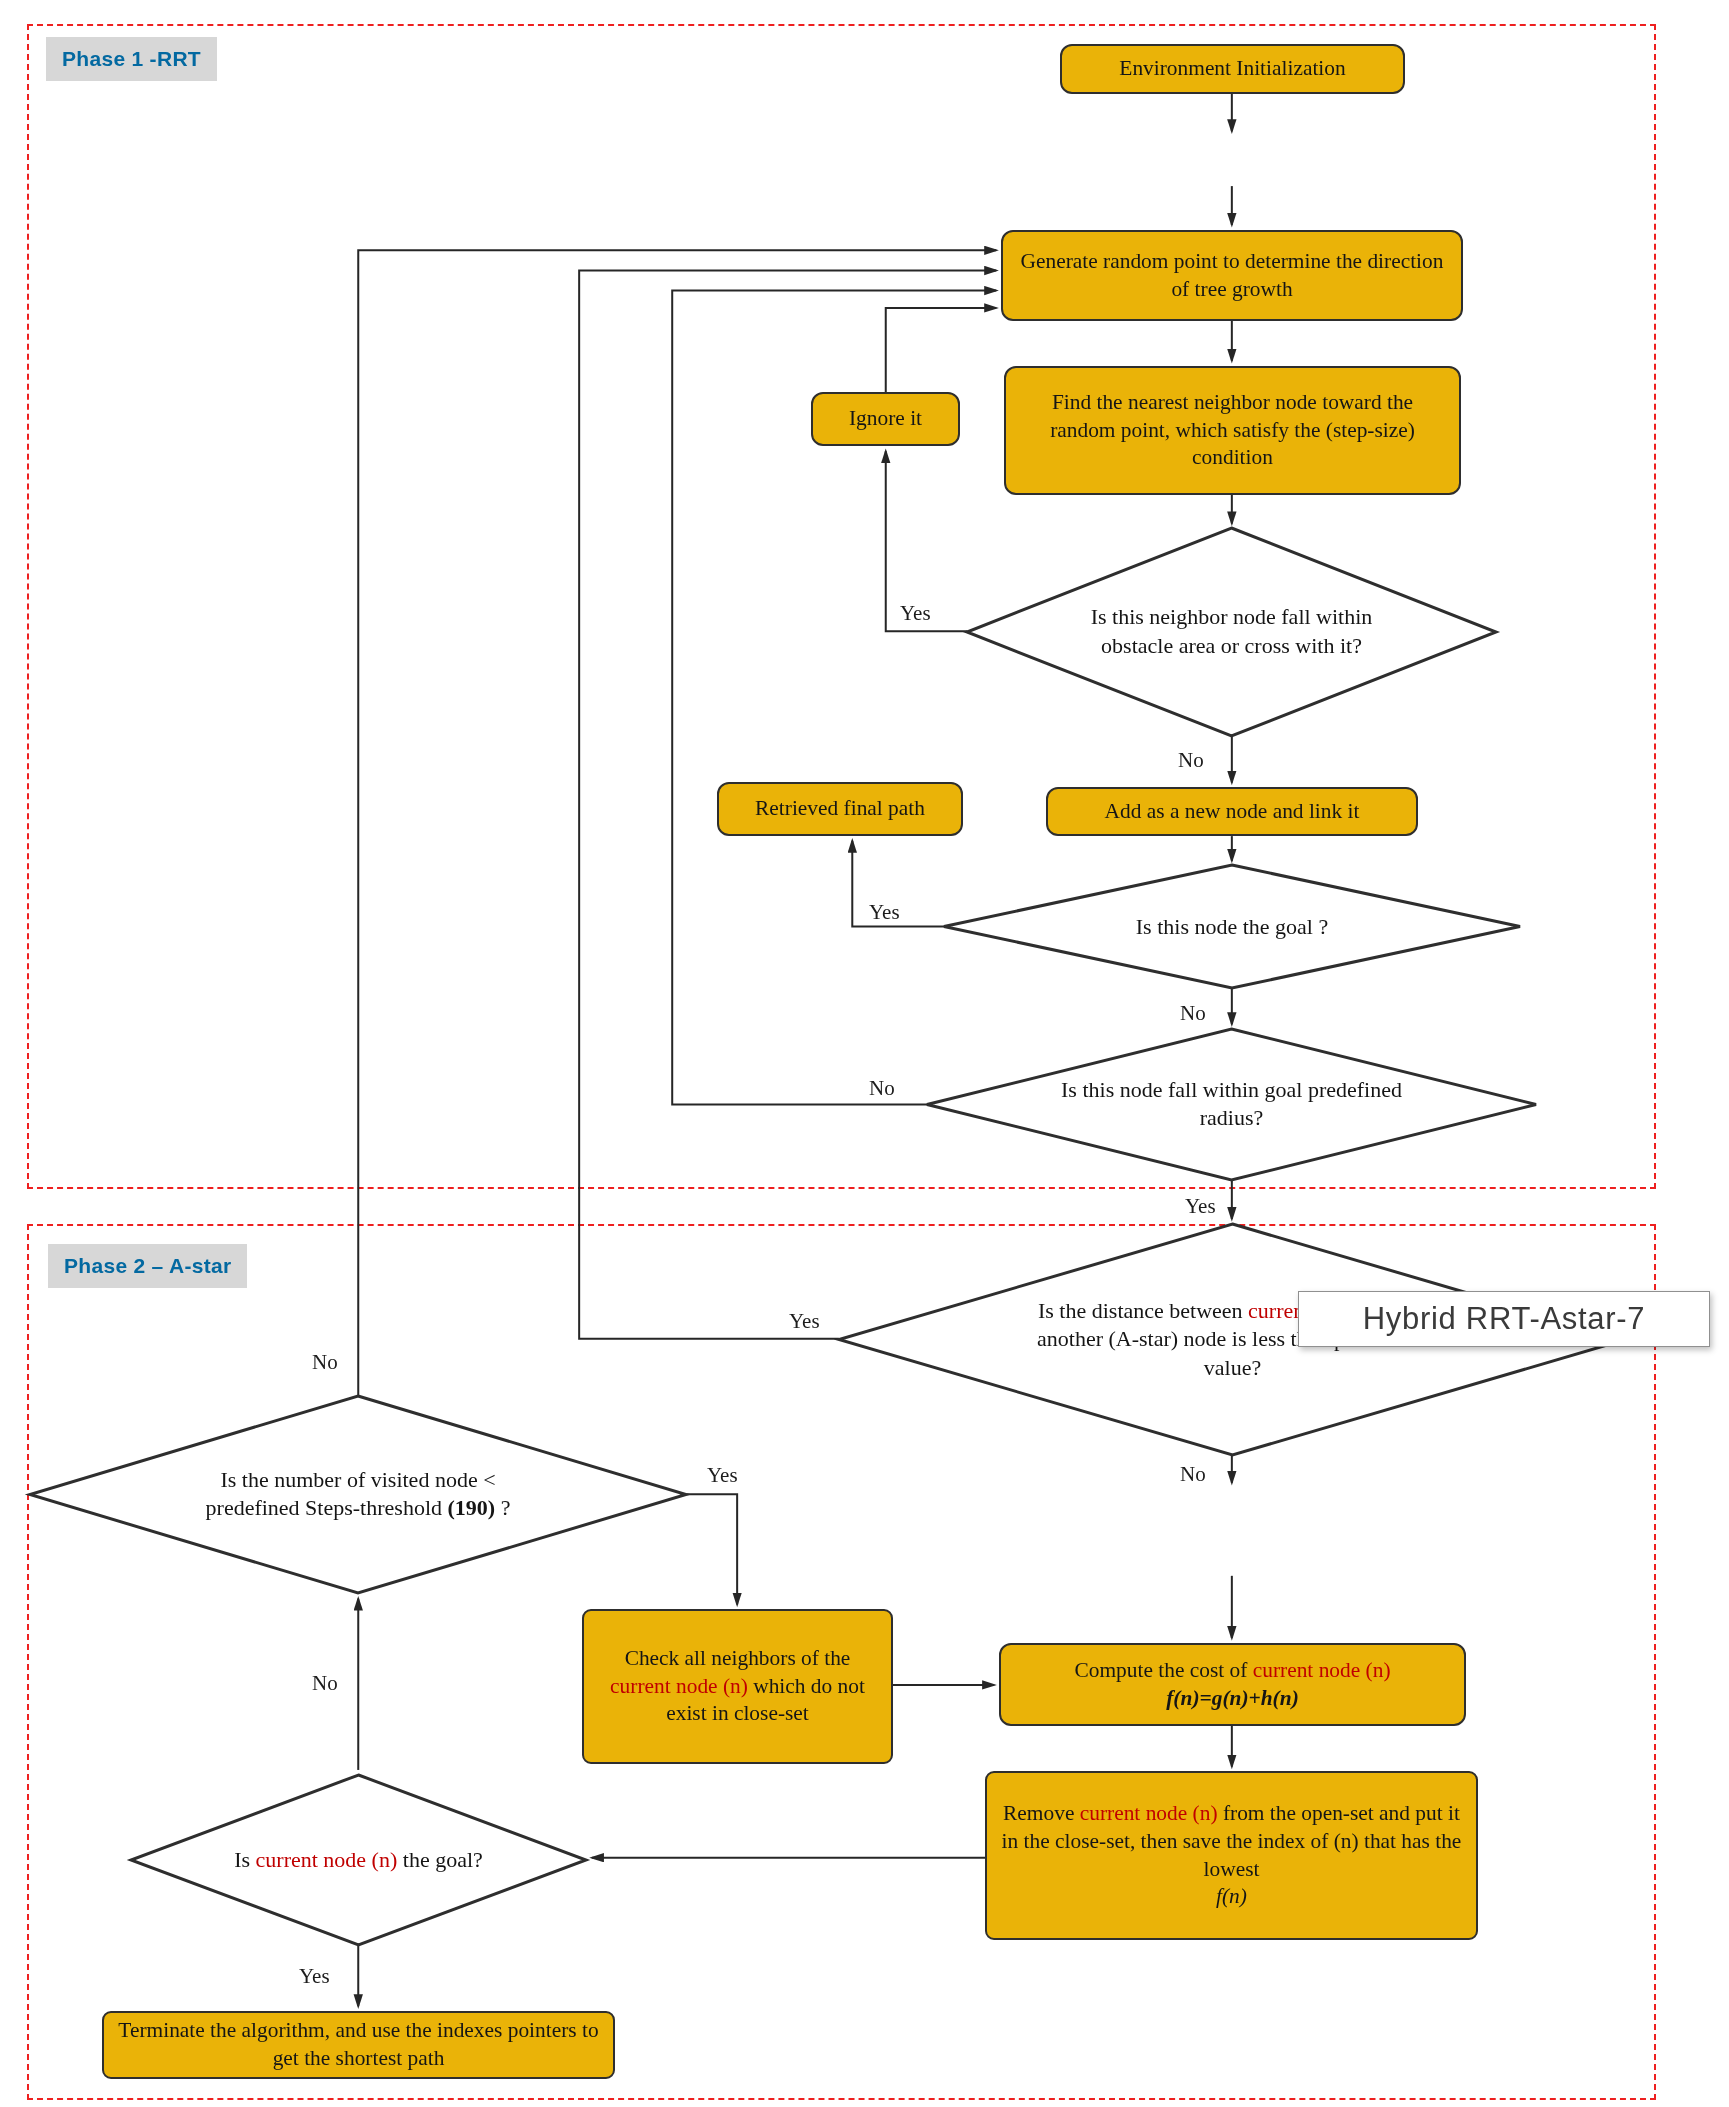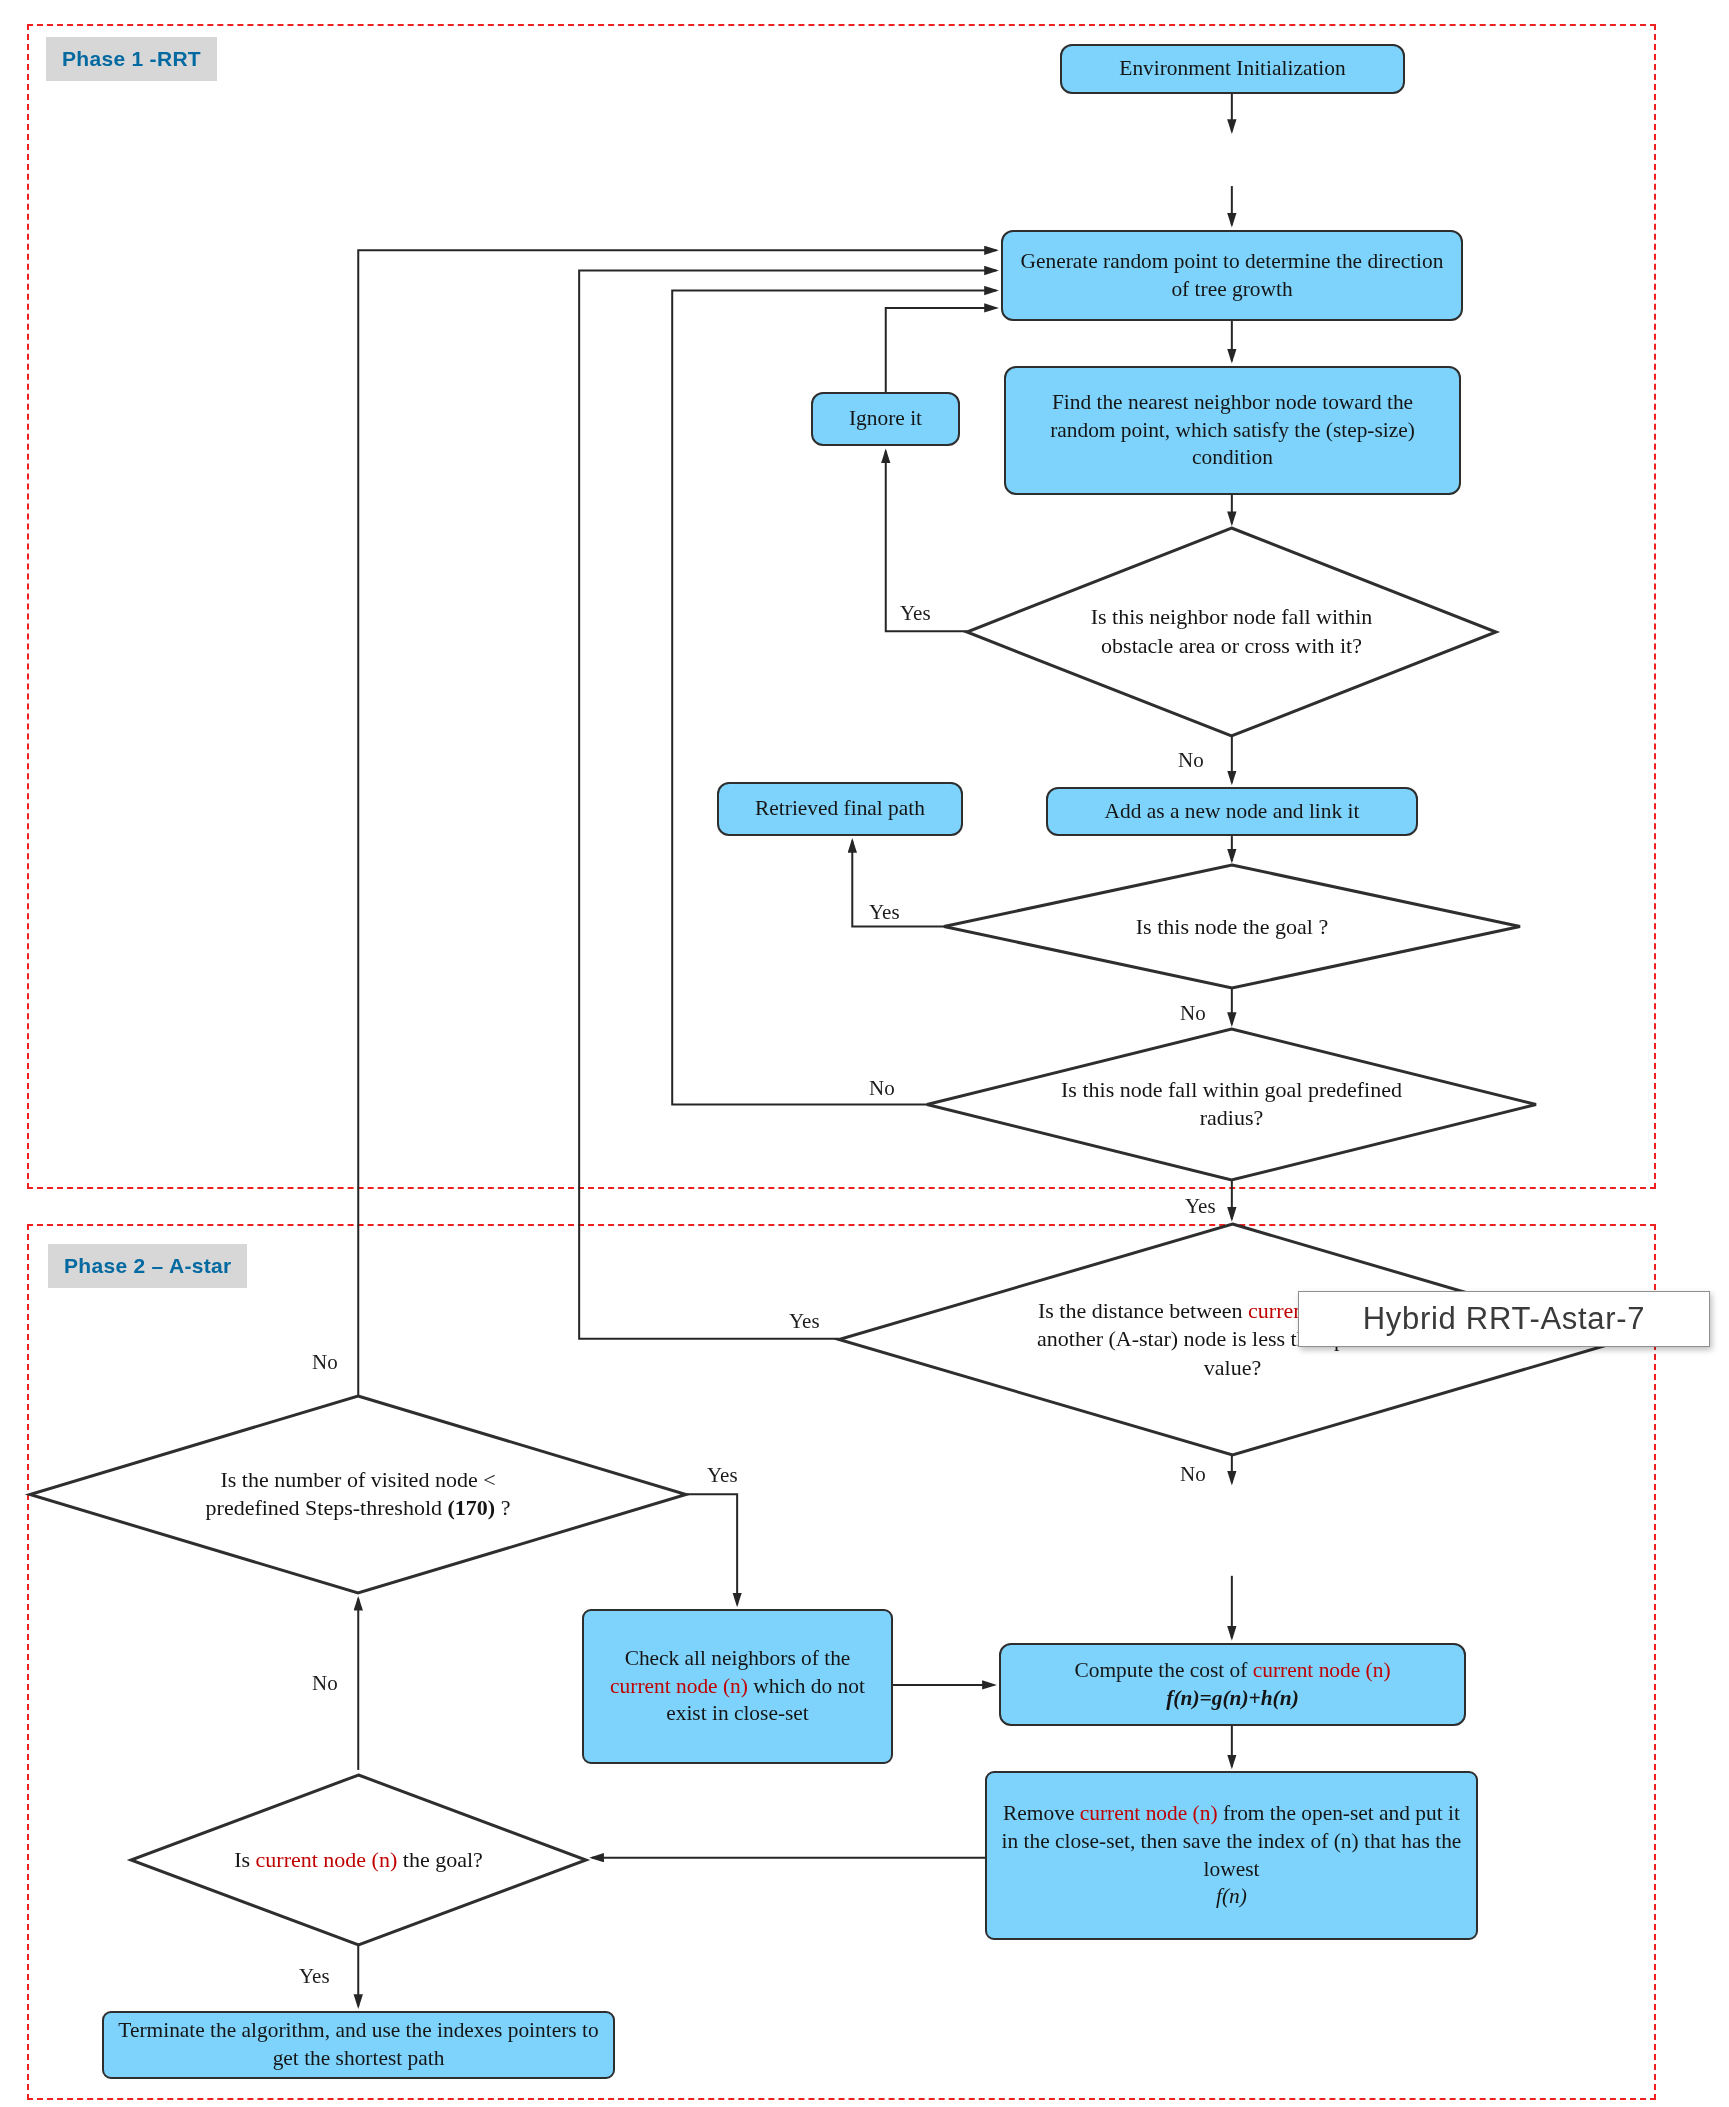--- a/index.html
+++ b/index.html
@@ -23,21 +23,21 @@
     letter-spacing: 0.3px;
   }
 
   .edges { position: absolute; left: 0; top: 0; }
   .edge { stroke: #262626; stroke-width: 3; fill: none; }
 
   .node {
     position: absolute;
     display: flex; align-items: center; justify-content: center;
     text-align: center;
-    background: #7dd3fc;
+    background: #eab308;
     border: 2px solid #2e2e2e;
     border-radius: 12px;
     padding: 5.4px 12px;
     font-size: 21.4px; line-height: 1.3; color: #151515;
   }
   .node.big-round { border-radius: 9px; }
   .node .txt, .diamond .txt { white-space: pre-wrap; }
 
   .diamond { position: absolute; }
   .diamond > svg.shape { position: absolute; left: 0; top: 0; width: 100%; height: 100%; overflow: visible; }
@@ -177,21 +177,21 @@
     <svg class="shape" viewBox="0 0 100 100" preserveAspectRatio="none">
       <polygon points="50,0 100,50 50,100 0,50"></polygon>
     </svg>
     <div class="txt" style="width:442px;"><span>Is the distance between </span><span class="seg-red">current node (n)</span><span> and another (A-star) node is less than predefined value?</span></div>
   </div>
 
   <div class="diamond" style="left:30px; top:1396px; width:656px; height:197px;">
     <svg class="shape" viewBox="0 0 100 100" preserveAspectRatio="none">
       <polygon points="50,0 100,50 50,100 0,50"></polygon>
     </svg>
-    <div class="txt" style="width:348px;"><span>Is the number of visited node &lt; predefined Steps-threshold </span><span class="seg-bold">(170)</span><span> ?</span></div>
+    <div class="txt" style="width:348px;"><span>Is the number of visited node &lt; predefined Steps-threshold </span><span class="seg-bold">(190)</span><span> ?</span></div>
   </div>
 
   <div class="diamond" style="left:131px; top:1775px; width:455px; height:170px;">
     <svg class="shape" viewBox="0 0 100 100" preserveAspectRatio="none">
       <polygon points="50,0 100,50 50,100 0,50"></polygon>
     </svg>
     <div class="txt" style="width:261px;"><span>Is </span><span class="seg-red">current node (n)</span><span> the goal?</span></div>
   </div>
 
   <span class="edge-label" style="left:900px; top:601px;">Yes</span>

